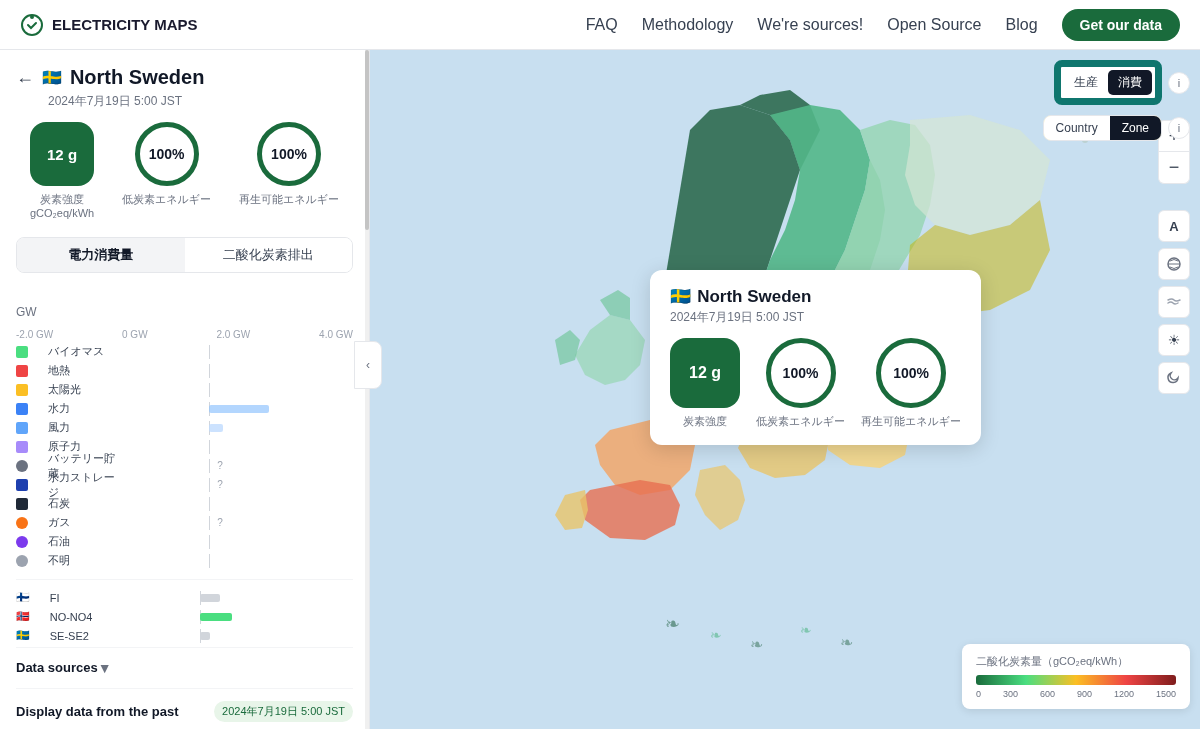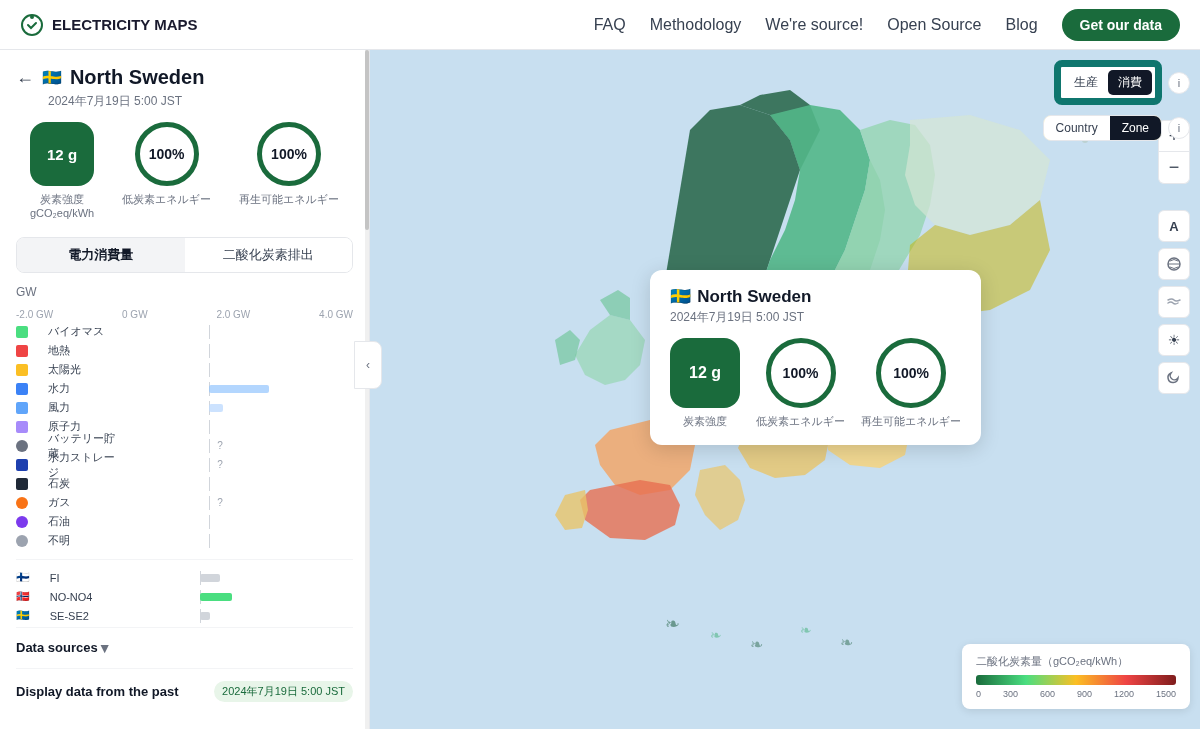--- a/index.html
+++ b/index.html
@@ -24,21 +24,21 @@
     .date-time { font-size: 12px; color: #6b7280; margin-left: 32px; margin-bottom: 12px; }
 
     
     .stats-row { display: flex; justify-content: space-around; margin-bottom: 16px; }
     .stat-item { display: flex; flex-direction: column; align-items: center; gap: 6px; }
     .stat-circle-green { width: 64px; height: 64px; border-radius: 16px; background: #1a6b3c; display: flex; align-items: center; justify-content: center; color: white; font-weight: 700; font-size: 15px; }
     .stat-circle-ring { width: 64px; height: 64px; border-radius: 50%; border: 5px solid #1a6b3c; display: flex; align-items: center; justify-content: center; font-weight: 700; font-size: 14px; color: #111827; }
     .stat-label { font-size: 11px; color: #6b7280; text-align: center; line-height: 1.3; }
 
     
-    .tab-toggle { display: flex; border: 1px solid #e5e7eb; border-radius: 8px; overflow: hidden; margin-bottom: 12px; }
+    .tab-toggle { display: flex; border: 1px solid #e5e7eb; border-radius: 8px; overflow: hidden; margin-bottom: 32px; }
     .tab-btn { flex: 1; padding: 8px; font-size: 13px; border: none; background: white; cursor: pointer; color: #374151; }
     .tab-btn.active { background: #f3f4f6; font-weight: 600; color: #111827; }
 
     
     .section-title { font-size: 14px; font-weight: 600; color: #111827; margin-bottom: 2px; display: flex; align-items: center; gap: 6px; }
     .section-sub { font-size: 12px; color: #6b7280; margin-bottom: 10px; }
     .chart-axis { display: flex; justify-content: space-between; font-size: 10px; color: #9ca3af; margin-bottom: 4px; }
     .source-row { display: flex; align-items: center; gap: 20px; margin-bottom: 3px; height: 16px; }
     .source-color { width: 12px; height: 12px; border-radius: 2px; flex-shrink: 0; }
     .source-label { font-size: 11px; color: #374151; width: 70px; }
@@ -101,21 +101,21 @@
     <svg class="logo-icon" viewBox="0 0 24 24" fill="none">
       <circle cx="12" cy="12" r="10" stroke="#1a6b3c" stroke-width="2"></circle>
       <path d="M8 12l3 3 5-5" stroke="#1a6b3c" stroke-width="2" stroke-linecap="round"></path>
       <circle cx="12" cy="4" r="2" fill="#1a6b3c"></circle>
     </svg>
     <span>ELECTRICITY MAPS</span>
   </div>
   <nav class="nav-links">
     <a class="nav-link">FAQ</a>
     <a class="nav-link">Methodology</a>
-    <a class="nav-link">We're source!</a>
+    <a class="nav-link">We're sources!</a>
     <a class="nav-link">Open Source</a>
     <a class="nav-link">Blog</a>
     <button class="get-data-btn">Get our data</button>
   </nav>
 </header>
 
 <aside class="sidebar" style="position:relative;">
   <div class="sidebar-inner">
 
     <div class="sidebar-header">

